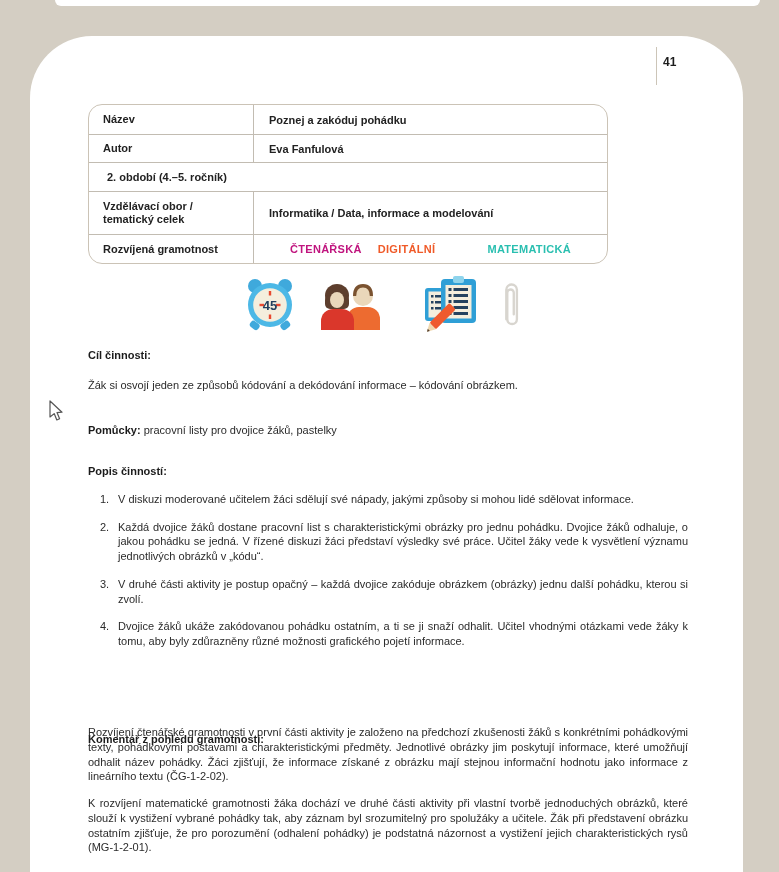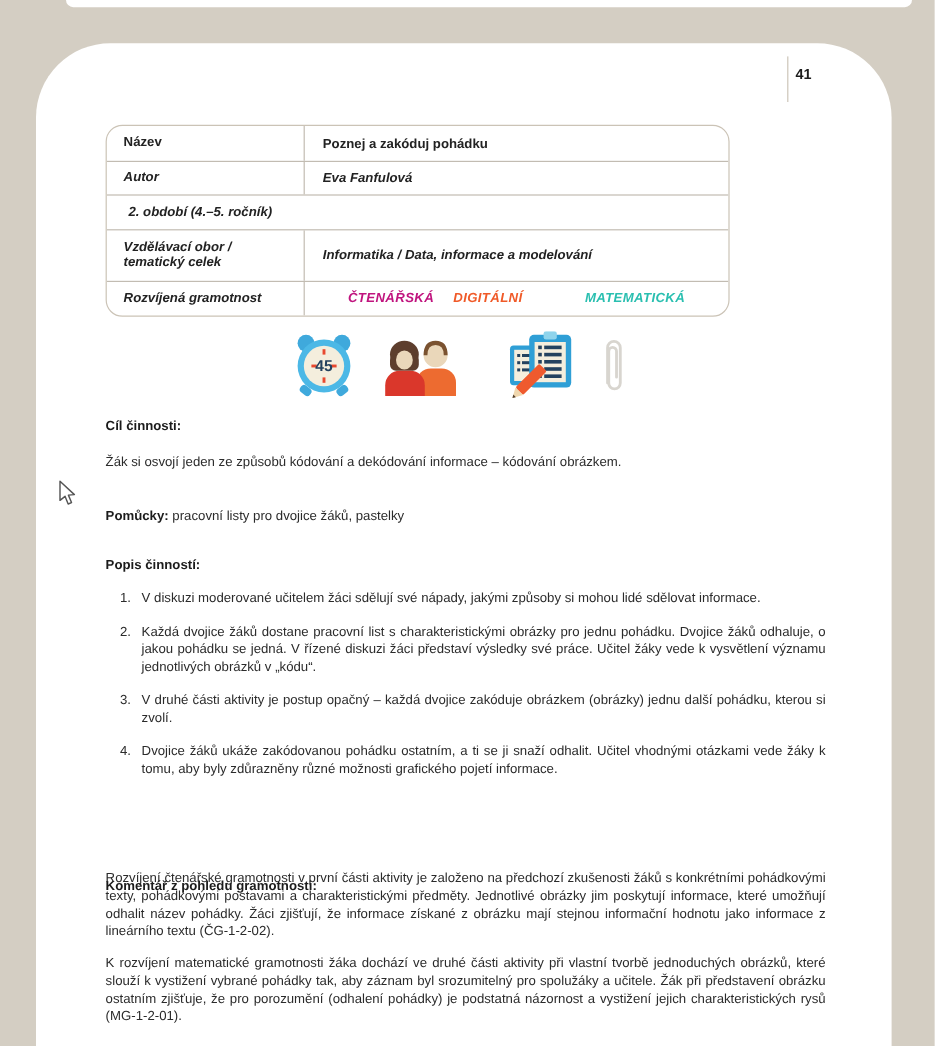--- a/index.html
+++ b/index.html
@@ -7,21 +7,21 @@
   body { font-family:"Liberation Sans", sans-serif; }
   .stage { position:relative; width:779px; height:872px; background:#d4cec3; overflow:hidden; }
   .prev-edge { position:absolute; left:55px; top:0; width:705px; height:6px; background:#ffffff; border-radius:0 0 10px 10px; }
   .card { position:absolute; left:30px; top:36px; width:713px; height:840px; background:#ffffff; border-radius:62px 62px 0 0; }
   .pagenum-divider { position:absolute; left:656px; top:47px; width:1px; height:38px; background:#ccc5b8; }
   .pagenum { position:absolute; left:663px; top:55px; font-size:12px; font-weight:bold; color:#1c1c1c; }
 
   
   .info-table { position:absolute; left:88px; top:104px; width:520px; border:1px solid #cbc3b6; border-radius:14px; overflow:hidden; background:#fff; color:#222; font-size:11px; font-weight:bold; }
   .trow { display:flex; align-items:stretch; }
-  .trow + .trow { border-top:1px solid #c2bcb2;font-style:italic; }
+  .trow + .trow { border-top:1px solid #c2bcb2; }
   .h1{height:29px} .h2{height:28px} .h3{height:29px} .h4{height:43px} .h5{height:29px}
   .tlabel { width:165px; flex:none; border-right:1px solid #c2bcb2; padding:0 12px 0 14px; display:flex; align-items:center; line-height:13px; }
   .tvalue { flex:1; padding:0 12px 0 15px; display:flex; align-items:center; }
   .period-wrap { flex:1; display:flex; padding:0; }
   .period { width:220px; flex:none; display:flex; align-items:center; padding-left:15px; }
   .period.selected { background:#d2d2d2; }
   .period.second { flex:1; padding-left:18px; }
   .literacies { flex:1; display:flex; align-items:center; justify-content:space-around; padding:0 28px; letter-spacing:.3px; }
 
   

